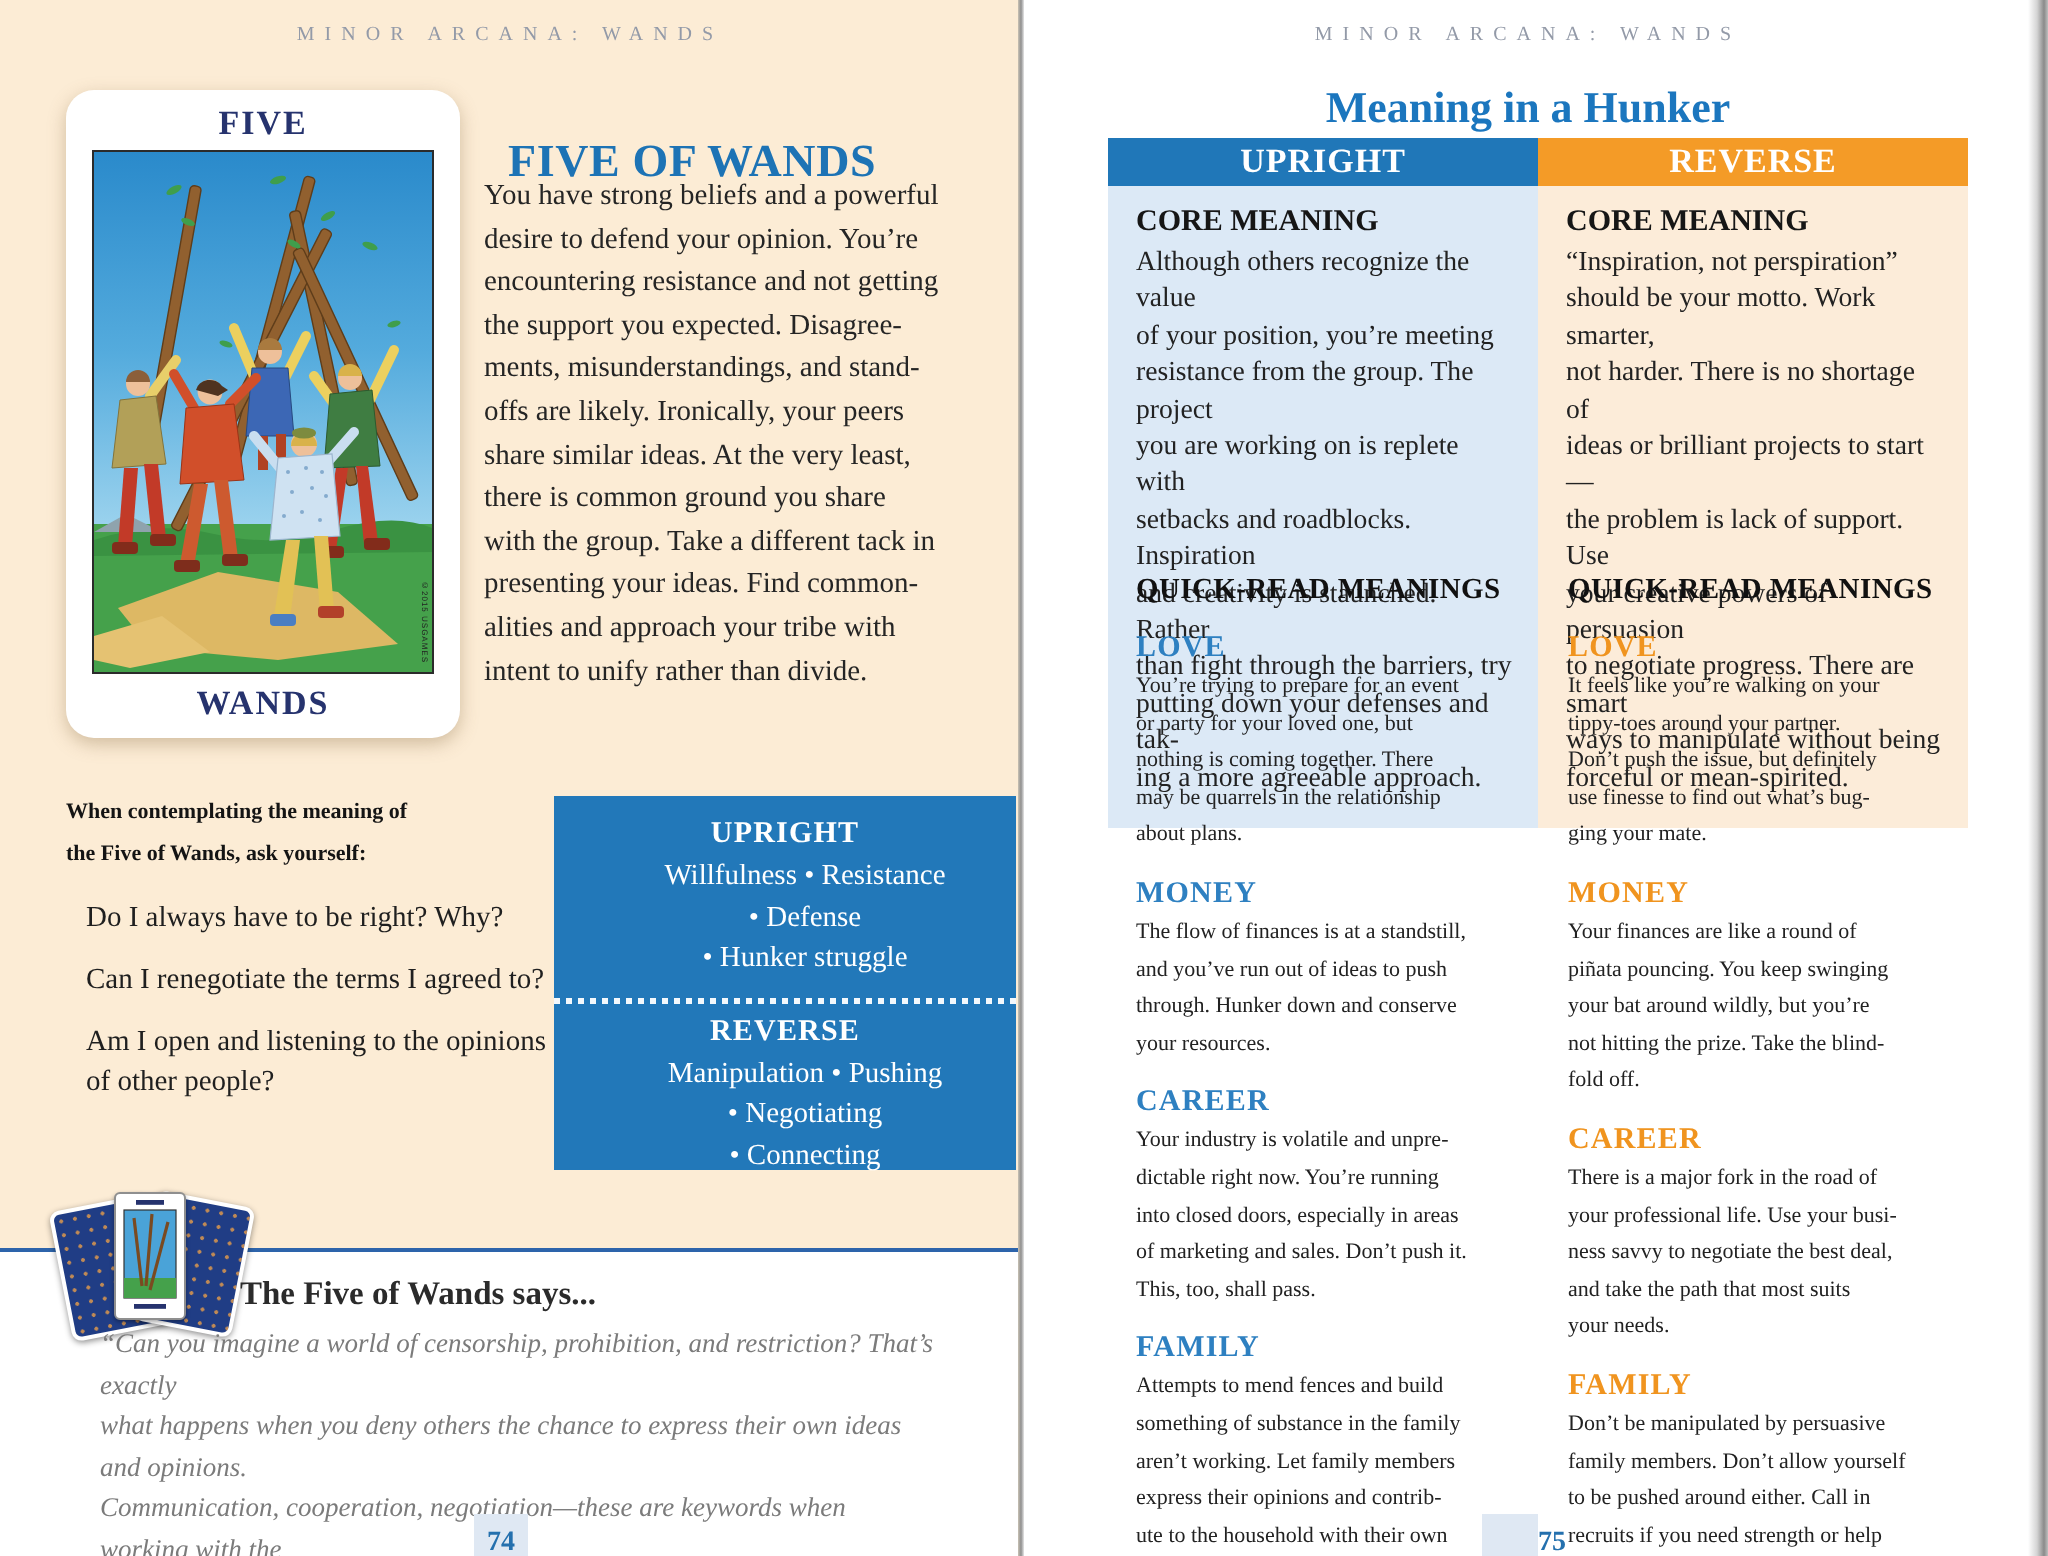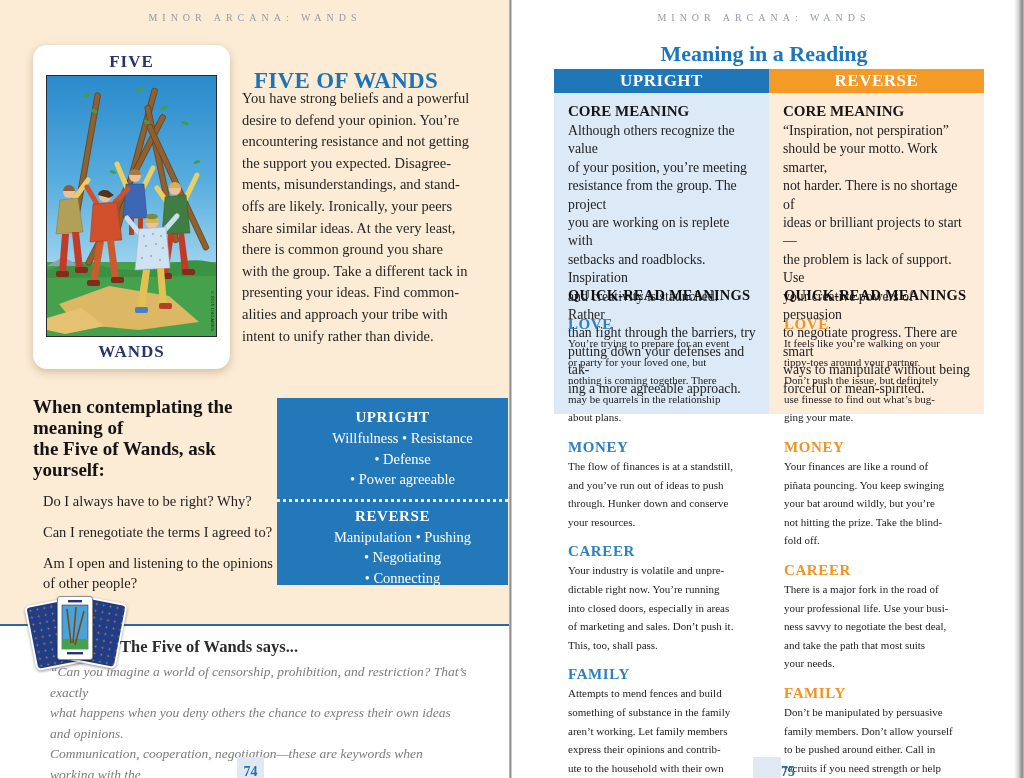--- a/index.html
+++ b/index.html
@@ -32,21 +32,21 @@
   .card-credit{position:absolute;right:1px;bottom:4px;writing-mode:vertical-rl;
     font-size:4px;color:#222;font-family:"Liberation Sans",sans-serif;letter-spacing:.5px;}
 
   
   .card-title{position:absolute;left:242px;top:56px;margin:12px;font-size:23px;font-weight:bold;
     color:#1d73b5;letter-spacing:.3px;}
   .description{position:absolute;left:242px;top:88px;width:232px;margin:0;
     font-size:14.5px;line-height:21.6px;color:#252525;}
 
   .contemplate{position:absolute;left:33px;top:396px;width:246px;}
-  .contemplate-heading{font-weight:bold;font-size:19px;line-height:21px;color:#141414;}
+  .contemplate-heading{font-weight:bold;font-size:11px;line-height:21px;color:#141414;}
   .question{margin-top:11px;margin-left:10px;font-size:14.5px;line-height:20px;color:#1f1f1f;}
 
   .keywords-box{position:absolute;left:277px;top:398px;width:231px;height:187px;
     background:#2278b9;color:#fff;text-align:center;padding-top:11px;box-sizing:border-box;}
   .kw-label{font-weight:bold;font-size:15px;letter-spacing:.6px;margin-bottom:2px;}
   .kw-line{font-size:14.5px;line-height:20.5px;padding-left:20px;}
   .kw-divider{border-top:3px dotted rgba(255,255,255,.95);margin:9px 0 6px 0;}
 
   
   .says-rule{position:absolute;left:0;top:624px;width:510px;height:2px;background:#2d64ab;}
@@ -58,21 +58,21 @@
   .mini-back.right{left:42px;top:3px;transform:rotate(11deg);}
   .mini-front{position:absolute;left:27px;top:0;width:34px;height:62px;background:#fff;
     border:1px solid #8f8f8f;border-radius:3px;box-shadow:0 1px 2px rgba(0,0,0,.35);}
   .says-heading{position:absolute;left:120px;top:637px;font-size:16.5px;font-weight:bold;color:#2b2b2b;}
   .says-quote{position:absolute;left:50px;top:662px;width:418px;margin:0;font-style:italic;
     font-size:13.5px;line-height:20.6px;color:#7b7b7b;}
 
   .page-number{position:absolute;bottom:0;width:27px;height:21px;background:#dfe8f3;
     color:#2470ae;font-weight:bold;font-size:14px;text-align:center;padding-top:7px;box-sizing:border-box;}
   .page-number.pn-left{left:237px;}
-  .page-number.pn-right{left:241px;padding-left:28px;}
+  .page-number.pn-right{left:229px;padding-left:28px;}
 
   
   .rp-title{position:absolute;top:41px;left:0;width:100%;text-align:center;margin:0;
     font-size:22px;font-weight:bold;color:#1b76be;}
   .meaning-table{position:absolute;left:42px;top:69px;width:430px;}
   .mt-headers{display:flex;height:24px;}
   .mt-h{flex:1;color:#fff;font-weight:bold;font-size:17px;text-align:center;line-height:24px;letter-spacing:.5px;}
   .mt-h.upright{background:#2077b8;}
   .mt-h.reverse{background:#f49b27;}
   .mt-body{display:flex;}
@@ -233,21 +233,21 @@
       <div class="question prewrap">Do I always have to be right? Why?</div>
       <div class="question prewrap">Can I renegotiate the terms I agreed to?</div>
       <div class="question prewrap">Am I open and listening to the opinions
 of other people?</div>
     </div>
 
     <div class="keywords-box">
       <div class="kw-label">UPRIGHT</div>
       <div class="kw-line">Willfulness • Resistance</div>
       <div class="kw-line">• Defense</div>
-      <div class="kw-line">• Power agreeable</div>
+      <div class="kw-line">• Hunker struggle</div>
       <div class="kw-divider"></div>
       <div class="kw-label">REVERSE</div>
       <div class="kw-line">Manipulation • Pushing</div>
       <div class="kw-line">• Negotiating</div>
       <div class="kw-line">• Connecting</div>
     </div>
 
     <div class="says-rule"></div>
 
     <div class="mini-cards">
@@ -274,21 +274,21 @@
 Communication, cooperation, negotiation—these are keywords when working with the
 group. Think outside the box, or else you’re going to get boxed in a tight spot.”</p>
 
     <div class="page-number pn-left">74</div>
   </div>
 
   <div class="spine"></div>
 
   <div class="right-page">
     <div class="running-header">MINOR ARCANA: WANDS</div>
-    <h2 class="rp-title">Meaning in a Reading</h2>
+    <h2 class="rp-title">Meaning in a Hunker</h2>
 
     <div class="meaning-table">
       <div class="mt-headers">
         <div class="mt-h upright">UPRIGHT</div>
         <div class="mt-h reverse">REVERSE</div>
       </div>
       <div class="mt-body">
         <div class="mt-cell upright">
           <div class="core-heading">CORE MEANING</div>
           <div class="core-text prewrap">Although others recognize the value

